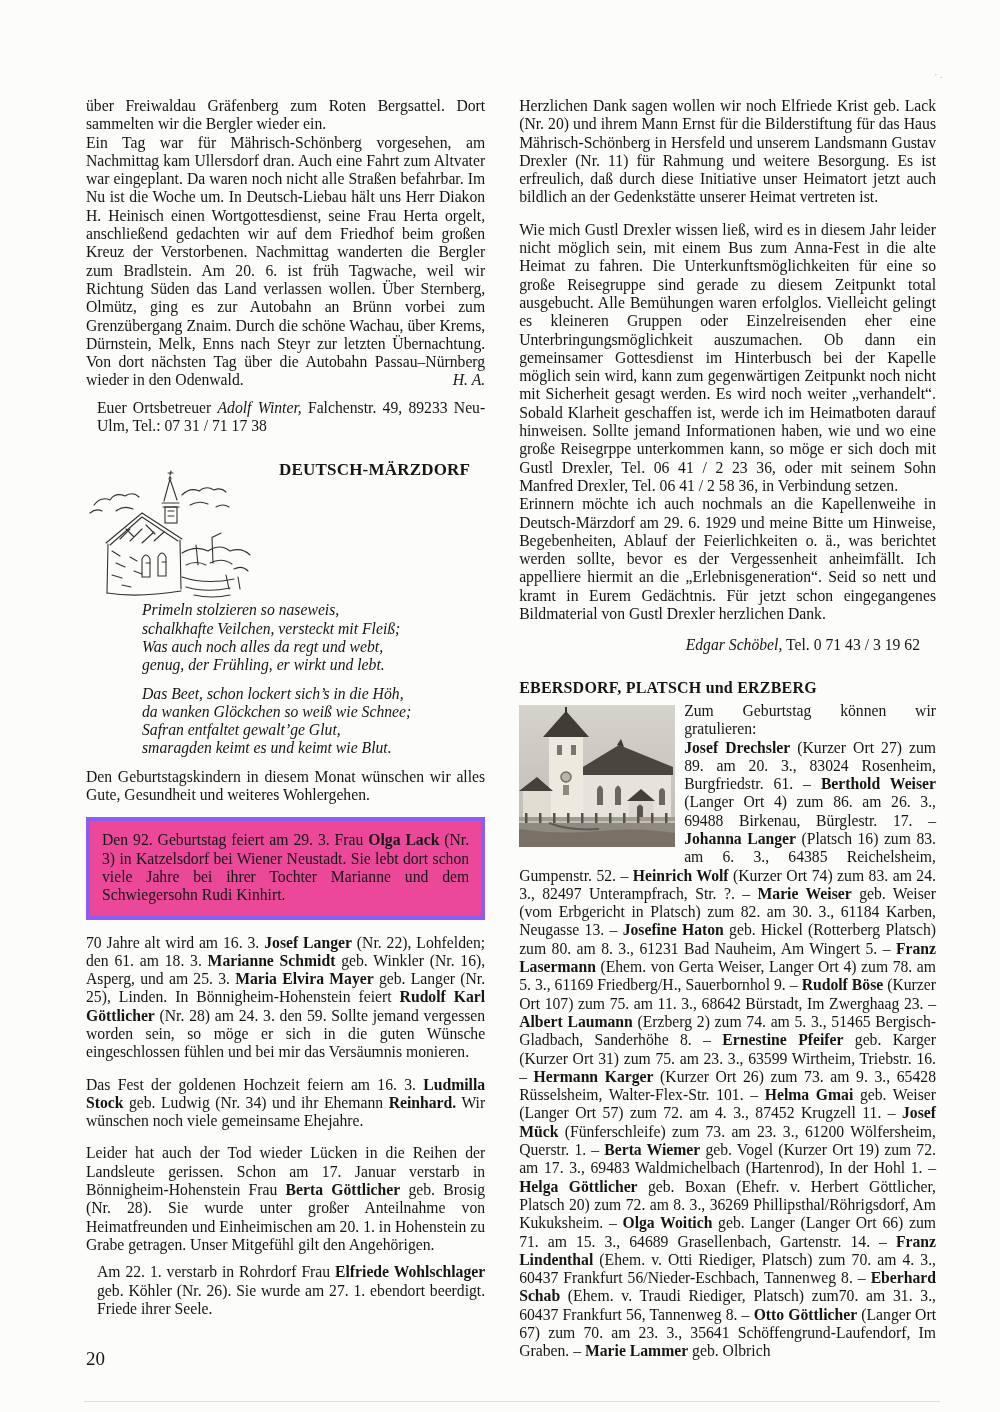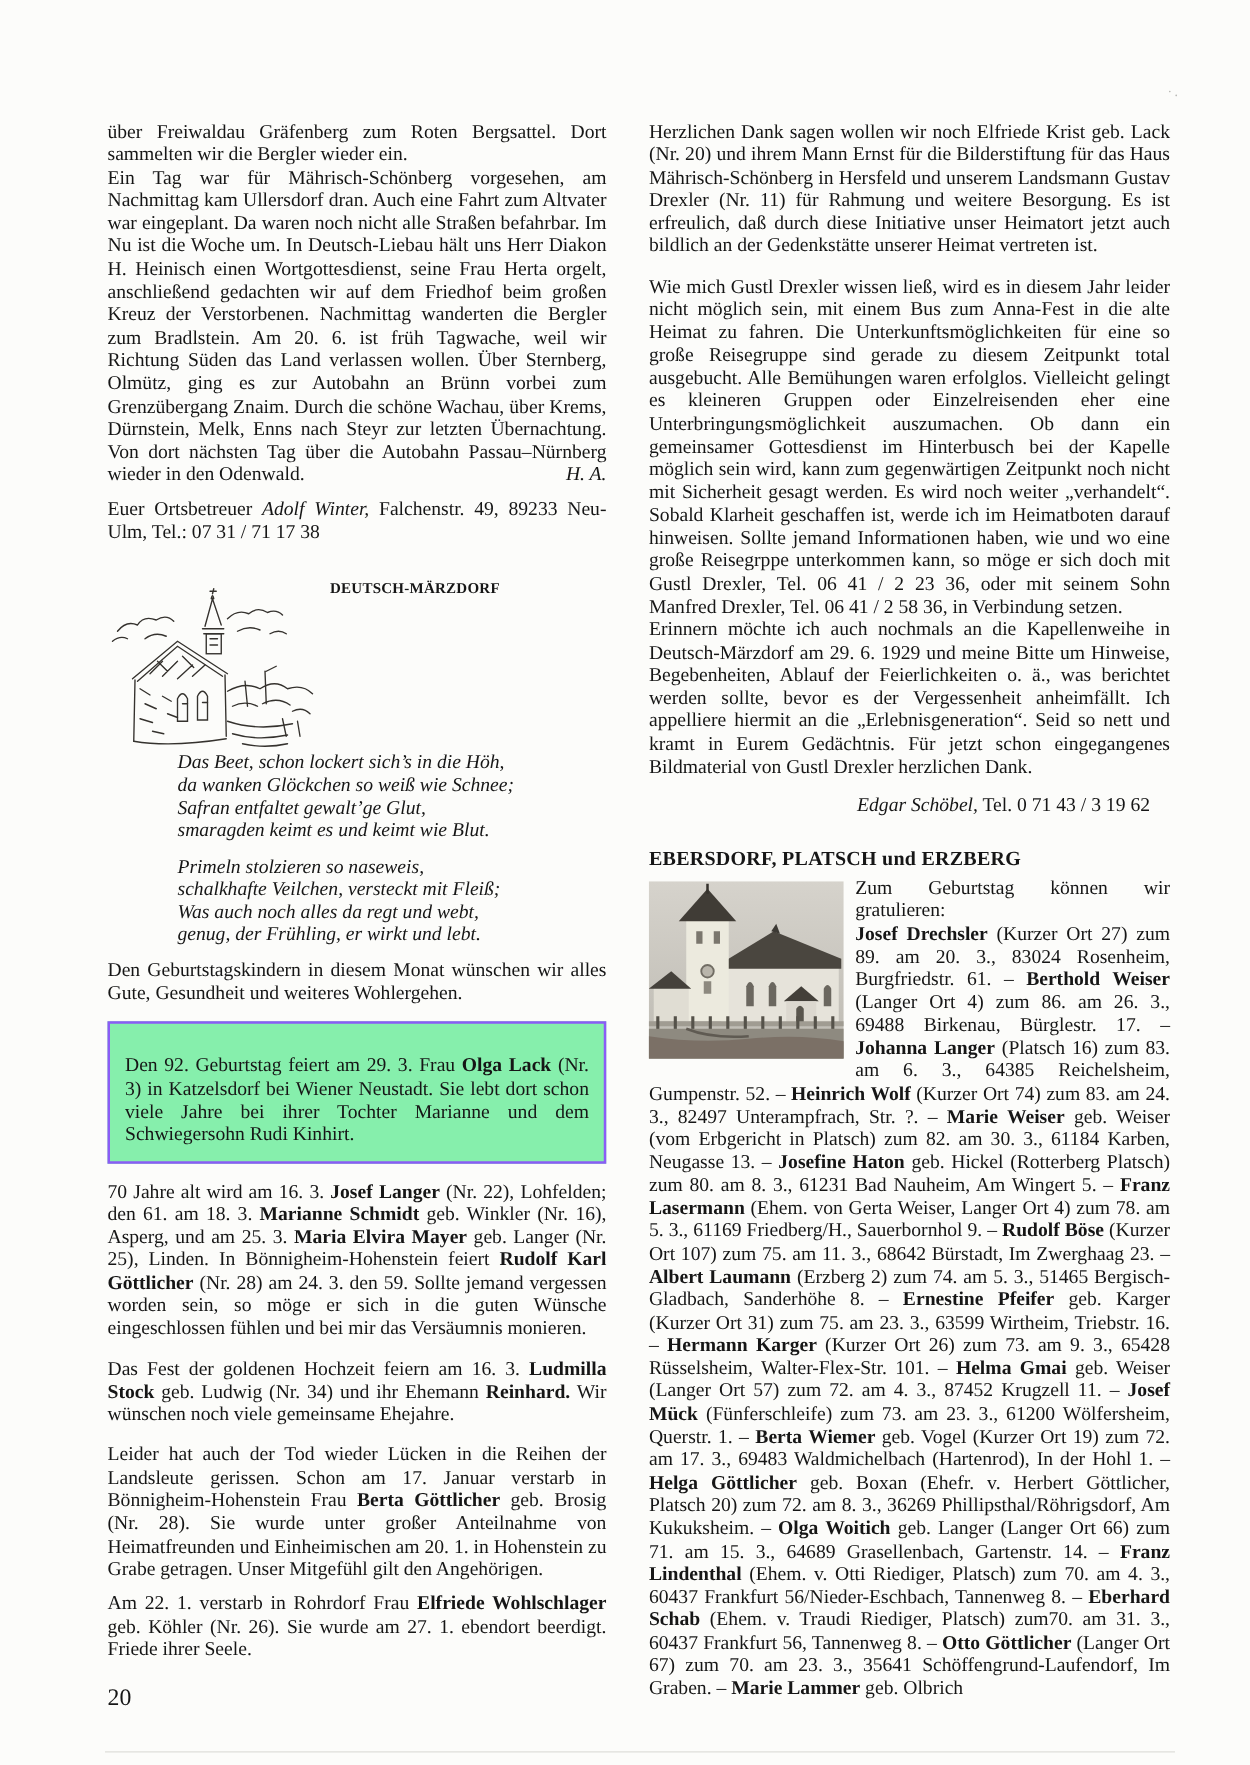--- a/index.html
+++ b/index.html
@@ -8,35 +8,35 @@
     background:#fcfcfa;color:#161616;
     font-family:"Liberation Serif","DejaVu Serif",serif;
     overflow:hidden;
   }
   .columns{display:flex;gap:34px;padding:97px 64px 0 86px;}
   .col{text-align:justify;font-size:15.7px;line-height:18.3px;
        hyphens:auto;-webkit-hyphens:auto;}
   .col-left{width:406px;}
   .col-right{width:424px;}
   p{margin:0;}
-  .gap-s{margin-top:9px;}
+  .gap-s{margin-top:9px;margin-left:11px;}
   .gap-m{margin-top:14px;}
   .initials{float:right;font-style:italic;padding-left:10px;}
   .sig-line{text-align:right;margin:13px 16px 0 0;}
   .sig-line i{font-style:italic;}
   
   .section-maerzdorf{margin-top:26px;}
   .sketch-wrap{float:left;width:168px;height:134px;margin:6px 10px 0 0;}
-  .section-head{font-weight:bold;text-align:left;font-size:12px;letter-spacing:.2px;}
+  .section-head{font-weight:bold;text-align:center;font-size:17px;letter-spacing:.2px;}
   .poem{clear:both;margin:10px 0 0 56px;font-style:italic;}
   .poem .stanza{margin-bottom:10px;}
   .poem span{display:block;}
   
-  .box{margin:13px 0 14px 0;border:2px solid #8b5cf6;background:#86efac;
-       padding:25px 12px 11px 12px;}
+  .box{margin:13px 0 14px 0;border:4px solid #8b5cf6;background:#ec4899;
+       padding:10px 12px 11px 12px;}
   
   .head-center{font-weight:bold;text-align:left;font-size:16px;
                letter-spacing:.2px;margin:24px 0 5px 0;}
   .photo-wrap{float:left;width:156px;height:142px;margin:3px 9px 2px 0;}
   .photo-wrap svg{display:block;}
   .page-number{position:absolute;left:86px;top:1348px;font-size:19px;}
   .scan-speck{position:absolute;left:934px;top:68px;color:#b8b8b4;font-size:11px;letter-spacing:2px;}
   .scan-rule{position:absolute;left:84px;top:1401px;width:856px;height:1px;background:#dededa;}
   b{font-weight:bold;}
   i{font-style:italic;}
@@ -89,30 +89,30 @@
               <path d="M96 110 q24 8 52 2 M100 120 q20 6 44 1 M108 128 q18 4 36 0"></path>
               <path d="M140 108 l3 14 M152 110 l2 12"></path>
             </g>
           </svg>
         </div>
         <div class="section-head">DEUTSCH-MÄRZDORF</div>
       </div>
 
       <div class="poem">
         <div class="stanza">
+          <span>Primeln stolzieren so naseweis,</span>
+          <span>schalkhafte Veilchen, versteckt mit Fleiß;</span>
+          <span>Was auch noch alles da regt und webt,</span>
+          <span>genug, der Frühling, er wirkt und lebt.</span>
+        </div>
+        <div class="stanza">
           <span>Das Beet, schon lockert sich’s in die Höh,</span>
           <span>da wanken Glöckchen so weiß wie Schnee;</span>
           <span>Safran entfaltet gewalt’ge Glut,</span>
           <span>smaragden keimt es und keimt wie Blut.</span>
-        </div>
-        <div class="stanza">
-          <span>Primeln stolzieren so naseweis,</span>
-          <span>schalkhafte Veilchen, versteckt mit Fleiß;</span>
-          <span>Was auch noch alles da regt und webt,</span>
-          <span>genug, der Frühling, er wirkt und lebt.</span>
         </div>
       </div>
 
       <p>Den Geburtstagskindern in diesem Monat wünschen wir alles Gute, Gesundheit und weiteres Wohlergehen.</p>
 
       <div class="box"><span>Den 92. Geburtstag feiert am 29. 3. Frau </span><b>Olga Lack</b><span> (Nr. 3) in Katzelsdorf bei Wiener Neustadt. Sie lebt dort schon viele Jahre bei ihrer Tochter Marianne und dem Schwiegersohn Rudi Kinhirt.</span></div>
 
       <p><span>70 Jahre alt wird am 16. 3. </span><b>Josef Langer</b><span> (Nr. 22), Lohfelden; den 61. am 18. 3. </span><b>Marianne Schmidt</b><span> geb. Winkler (Nr. 16), Asperg, und am 25. 3. </span><b>Maria Elvira Mayer</b><span> geb. Langer (Nr. 25), Linden. In Bönnigheim-Hohenstein feiert </span><b>Rudolf Karl Göttlicher</b><span> (Nr. 28) am 24. 3. den 59. Sollte jemand vergessen worden sein, so möge er sich in die guten Wünsche eingeschlossen fühlen und bei mir das Versäumnis monieren.</span></p>
 
       <p class="gap-m"><span>Das Fest der goldenen Hochzeit feiern am 16. 3. </span><b>Ludmilla Stock</b><span> geb. Ludwig (Nr. 34) und ihr Ehemann </span><b>Reinhard.</b><span> Wir wünschen noch viele gemeinsame Ehejahre.</span></p>

